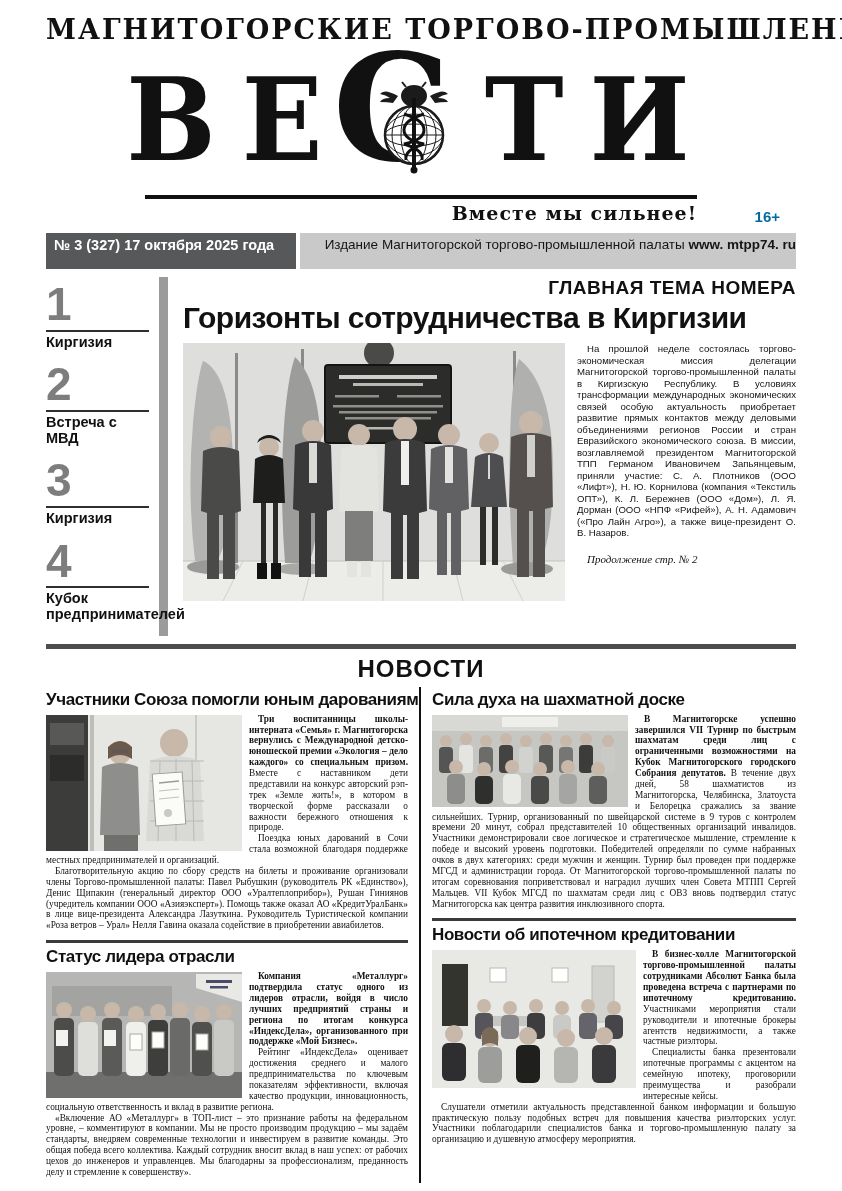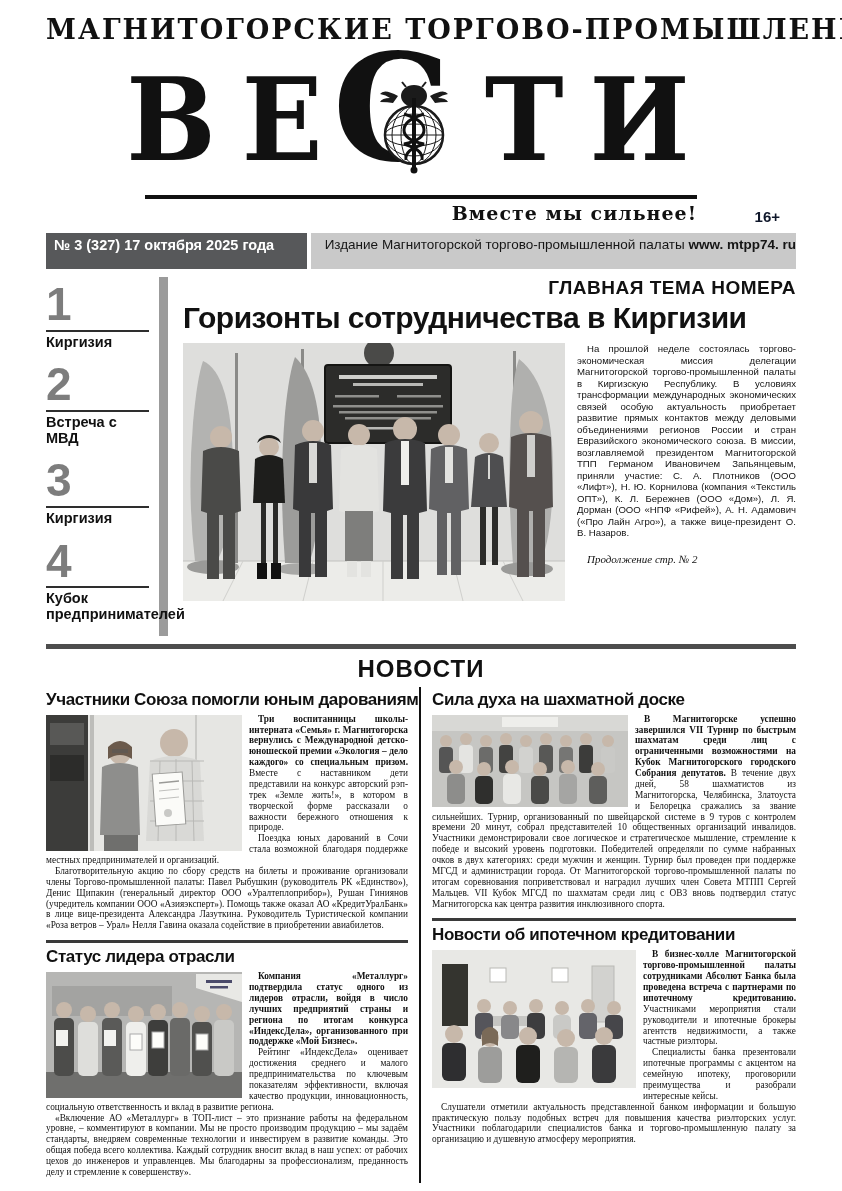--- a/index.html
+++ b/index.html
@@ -9,26 +9,26 @@
 
   
   .m-overline { text-align:center; font-family:"DejaVu Serif", serif; font-weight:bold; font-size:27px; letter-spacing:2px; white-space:nowrap; }
   .m-titlerow { display:flex; justify-content:center; align-items:center; height:146px; margin-top:2px; }
   .m-big { font-family:"DejaVu Serif", serif; font-weight:bold; font-size:106px; letter-spacing:26px; line-height:1; transform:scaleY(1.08); }
   .logo-c { position:relative; width:150px; height:150px; margin:0 2px 0 -16px; flex:0 0 auto; }
   .logo-c .cglyph { position:absolute; left:0; top:-12px; font-family:"DejaVu Serif", serif; font-weight:bold; font-size:148px; line-height:150px; }
   .logo-c svg { position:absolute; left:54%; top:55%; transform:translate(-50%,-50%); }
   .m-tagbox { width:552px; margin:2px auto 0 auto; border-top:4px solid #111; text-align:right; padding-top:3px; }
   .m-tagline { font-family:"DejaVu Serif", serif; font-weight:bold; font-size:19px; letter-spacing:1px; }
-  .age-badge { position:absolute; right:62px; top:208px; color:#0f172a; font-weight:bold; font-size:15px; }
+  .age-badge { position:absolute; right:62px; top:208px; color:#0369a1; font-weight:bold; font-size:15px; }
 
   
   .issue-bar { display:flex; margin-top:9px; height:36px; }
   .issue-left { width:300px; background:#57585a; color:#fff; font-weight:bold; font-size:14.5px; line-height:24px; padding-left:8px; margin-right:4px; white-space:nowrap; }
-  .issue-right { flex:1; background:#c9c9c9; color:#161616; font-size:13.5px; line-height:24px; padding-left:14px; white-space:nowrap;text-align:center; }
+  .issue-right { flex:1; background:#c9c9c9; color:#161616; font-size:13.5px; line-height:24px; padding-left:25px; white-space:nowrap;text-align:center; }
   .issue-right b { font-weight:bold; }
 
   
   .main-sec { display:flex; margin-top:8px; }
   .toc { width:122px; flex:0 0 auto; border-right:9px solid #9b9b9b; padding-right:10px; padding-top:6px; }
   .toc-item { margin-bottom:13px; }
   .toc-num { font-size:46px; font-weight:bold; color:#7d7d7d; line-height:0.95; }
   .toc-rule { border-bottom:2px solid #2e2e2e; margin:3px 0 3px 0; }
   .toc-label { font-size:14.5px; font-weight:bold; line-height:1.08; }
   .main-right { flex:1; padding-left:15px; }

